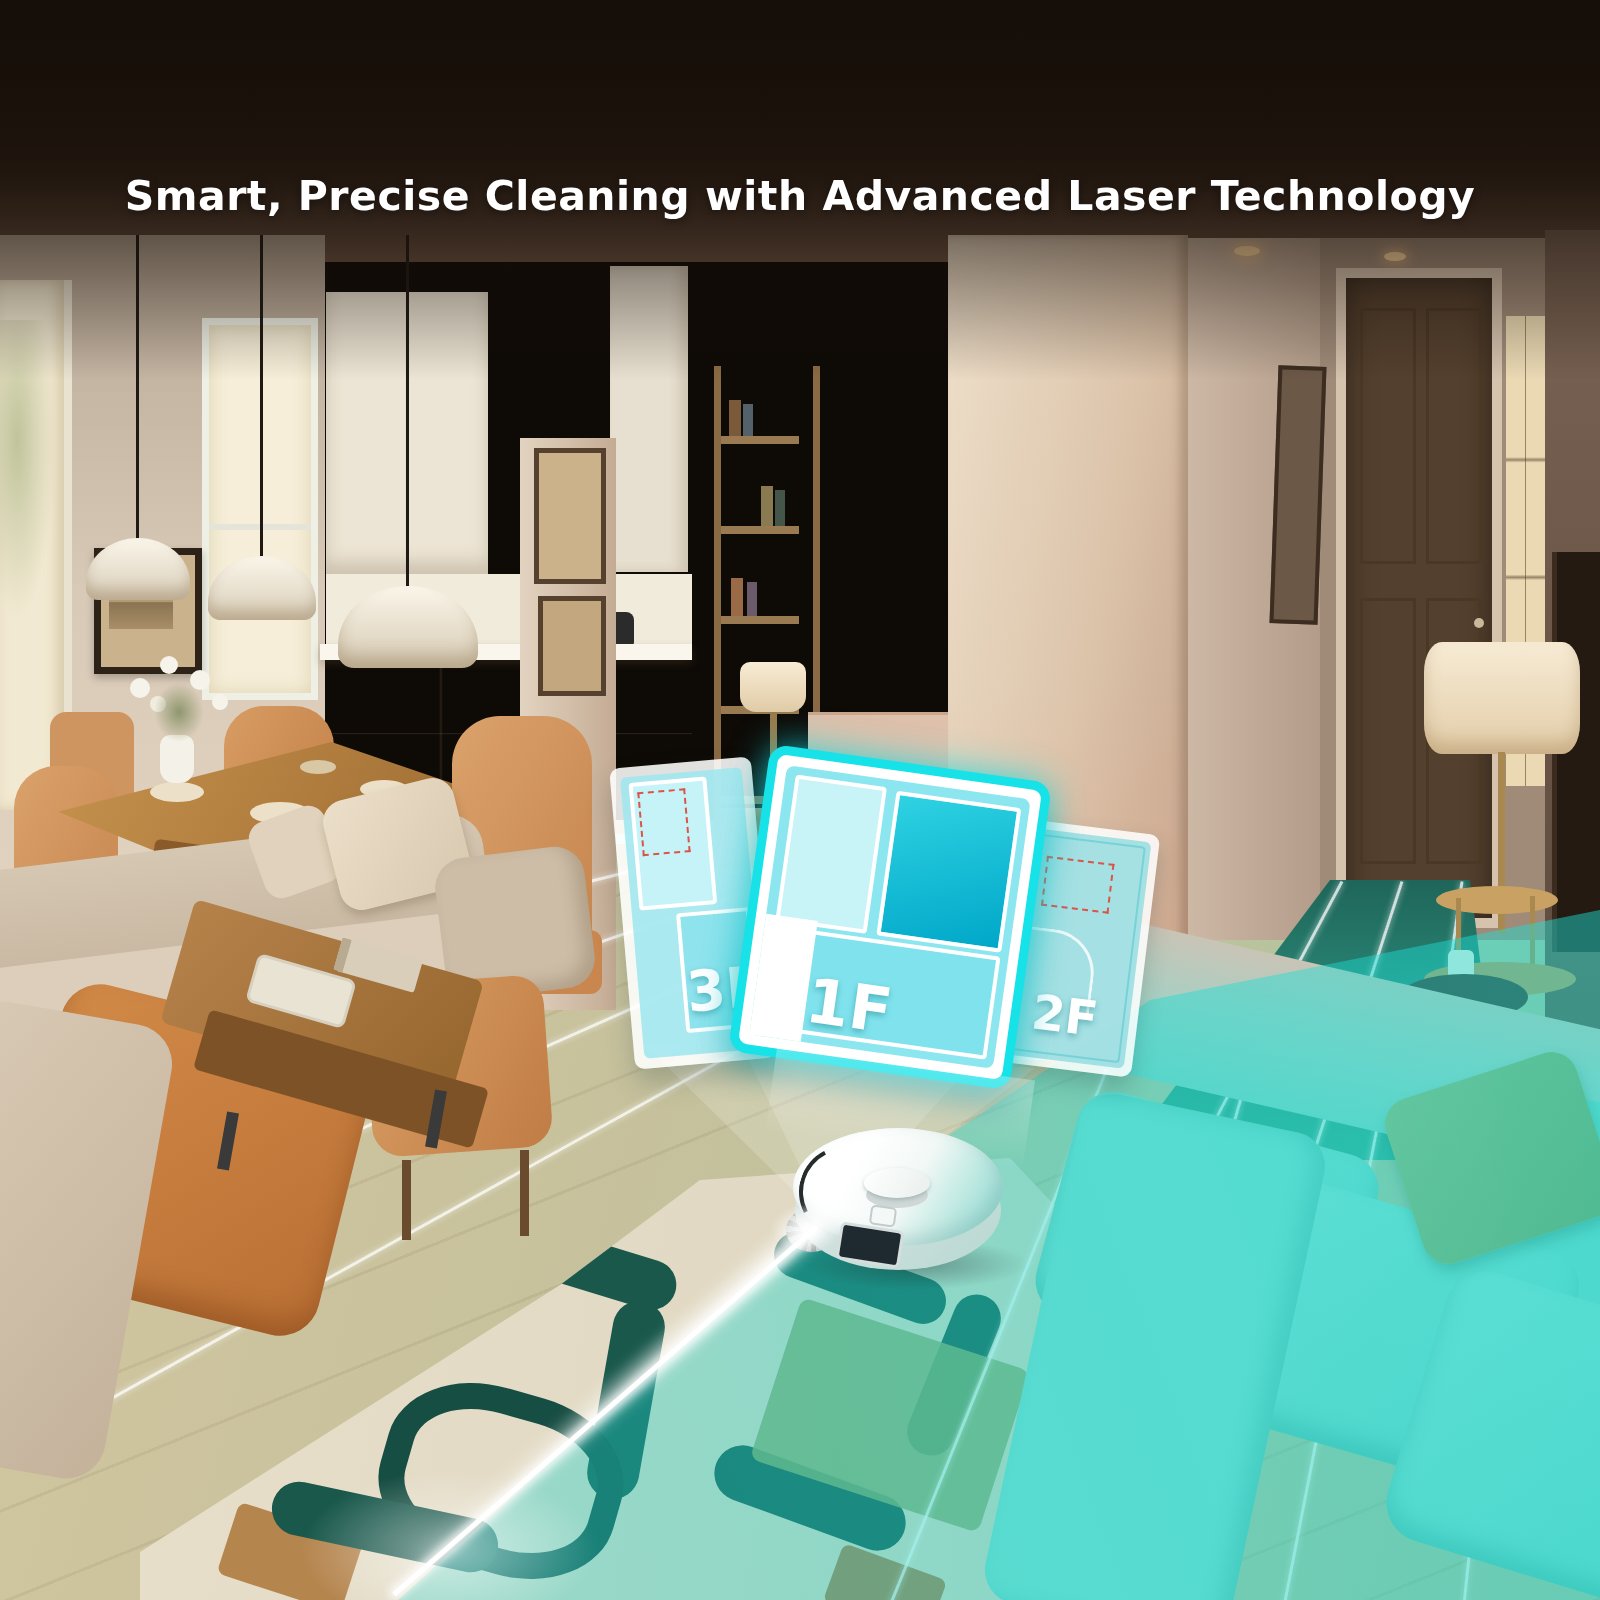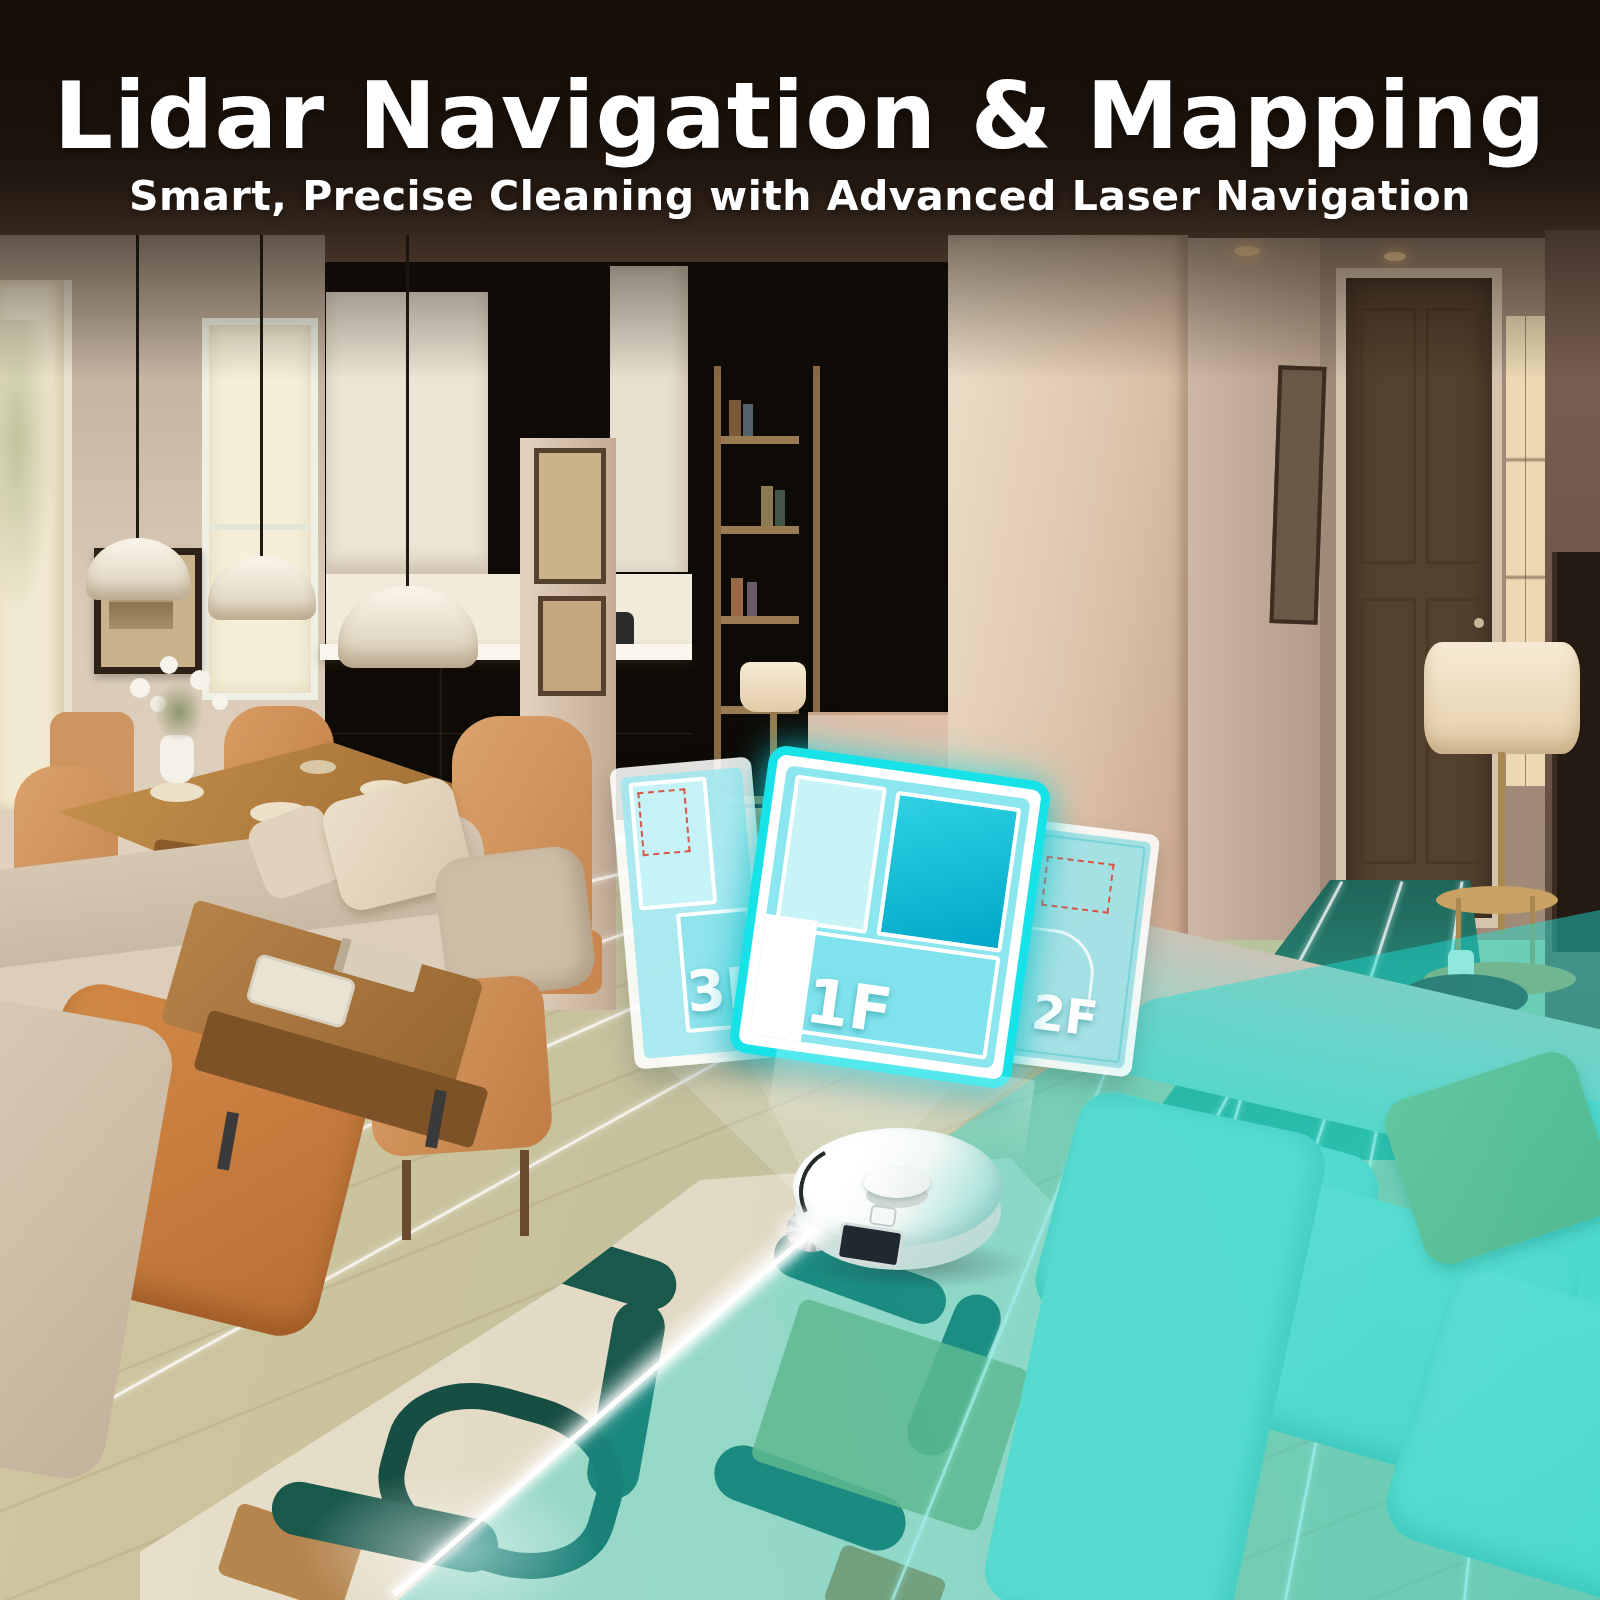--- a/index.html
+++ b/index.html
@@ -343,16 +343,15 @@
               filter:blur(7px);"></div>
   <div class="abs" style="left:394px;top:1592px;width:560px;height:5px;transform:rotate(-41deg);transform-origin:left center;
               background:var(--laser-white,#fff);box-shadow:0 0 10px 3px rgba(255,255,255,.95);"></div>
   <div class="abs" style="left:300px;top:1470px;width:300px;height:160px;
               background:radial-gradient(ellipse,rgba(255,255,255,.5),transparent 70%);"></div>
   <div class="abs" style="left:770px;top:1204px;width:70px;height:50px;border-radius:50%;
               background:radial-gradient(ellipse,rgba(255,255,255,.85),transparent 70%);"></div>
 
   <div class="abs" style="left:0;top:0;width:1600px;height:380px;pointer-events:none;
               background:linear-gradient(180deg,rgba(22,14,8,.96) 0%,rgba(22,14,8,.78) 45%,rgba(22,14,8,0) 100%);"></div>
-  <div id="title">Lidar Navigation &amp; Mapping</div>
-  <div id="subtitle">Smart, Precise Cleaning with Advanced Laser Navigation</div>
+  <div id="subtitle">Smart, Precise Cleaning with Advanced Laser Technology</div>
 
 </div>
 
 </body></html>

